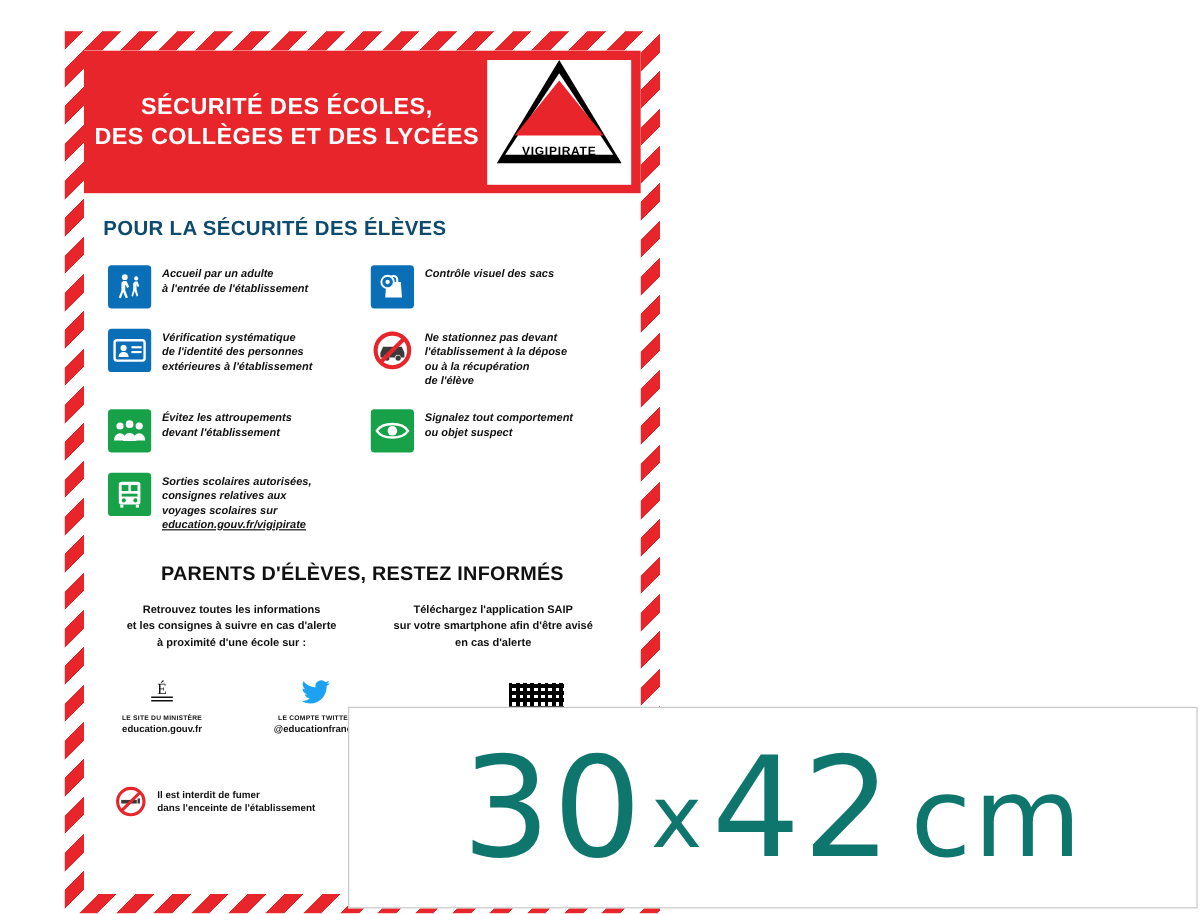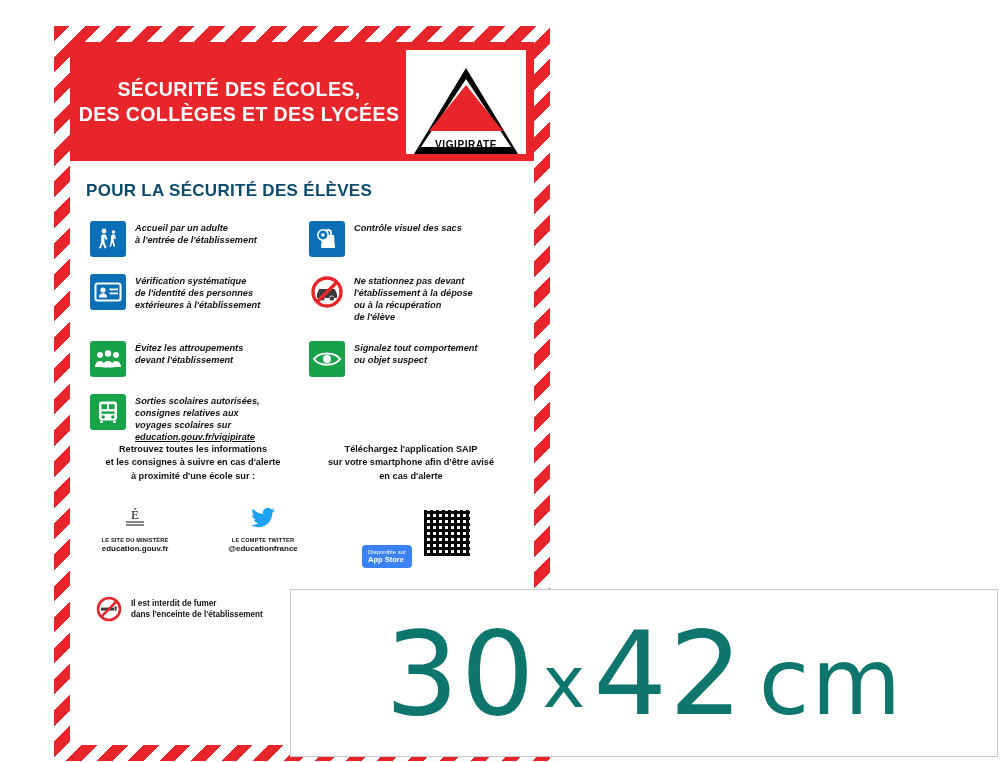--- a/index.html
+++ b/index.html
@@ -48,21 +48,21 @@
     text-align:center;
     padding-left:6px;
     padding-right:4px;
   }
   .header-title .l2{white-space:nowrap;}
   .vigipirate-box{
     width:120px;height:104px;
     background:#ffffff;
     margin-right:8px;
     display:flex;flex-direction:column;
-    align-items:center;justify-content:flex-end;
+    align-items:center;justify-content:flex-start;
     position:relative;
     text-decoration:underline;
   }
   .vigi-tri-wrap{position:relative;width:104px;height:86px;}
   .vigi-tri-outer{
     position:absolute;left:0;top:0;
     width:0;height:0;
     border-left:52px solid transparent;
     border-right:52px solid transparent;
     border-bottom:86px solid #000000;
@@ -344,20 +344,21 @@
           <div class="item-text">
             <div>Sorties scolaires autorisées,</div>
             <div>consignes relatives aux</div>
             <div>voyages scolaires sur</div>
             <div class="underline">education.gouv.fr/vigipirate</div>
           </div>
         </div>
 
       </div>
 
+      <div class="section-title2">PARENTS D'ÉLÈVES, RESTEZ INFORMÉS</div>
 
       <div class="cols">
         <div class="col">
           <p>Retrouvez toutes les informations</p>
           <p>et les consignes à suivre en cas d'alerte</p>
           <p>à proximité d'une école sur :</p>
         </div>
         <div class="col">
           <p>Téléchargez l'application SAIP</p>
           <p>sur votre smartphone afin d'être avisé</p>

